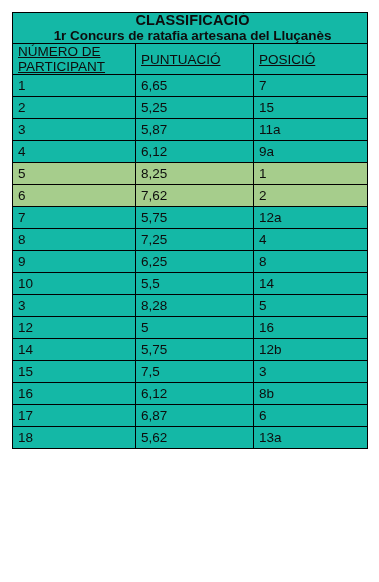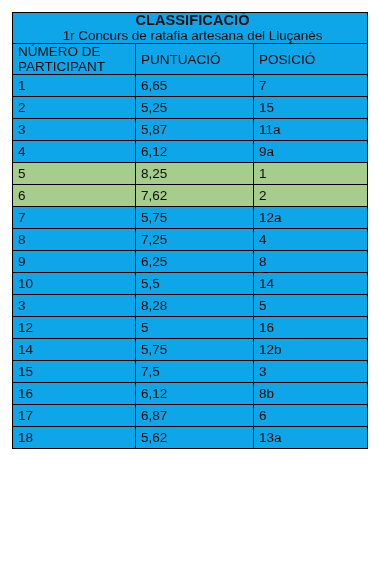--- a/index.html
+++ b/index.html
@@ -22,21 +22,21 @@
   .table-wrap {
     position: absolute;
     left: 12px;
     top: 12px;
     width: 355px;
   }
   table.classification {
     border-collapse: collapse;
     table-layout: fixed;
     width: 355px;
-    background: #0ea5e9;
+    background: #14b8a6;
     padding-left: 24px;
   }
   table.classification td {
     border: 1px solid #000000;
     padding: 0 0 0 5px;
     font-size: 13.5px;
     line-height: 15px;
     color: #0d0d0d;
     vertical-align: middle;
     height: 22px;
@@ -57,32 +57,32 @@
   }
   .title-main {
     display: block;
     font-size: 14.5px;
     font-weight: bold;
     letter-spacing: 0.1px;
   }
   .title-sub {
     display: block;
     font-size: 13.5px;
-    font-weight: normal;
+    font-weight: bold;
     letter-spacing: -0.05px;
   }
   td.header-cell {
     font-size: 13.5px;
     line-height: 15px;
     vertical-align: top;
     padding-top: 3px;
     height: 45px;
     white-space: normal;
   }
-  .hdr-line { display: block; }
+  .hdr-line { display: block; text-decoration: underline; }
   tr.highlight td {
     background: #a6cd8c;
   }
 </style>
 </head>
 <body>
 
 <div id="page">
   <div class="table-wrap">
     <table class="classification">

